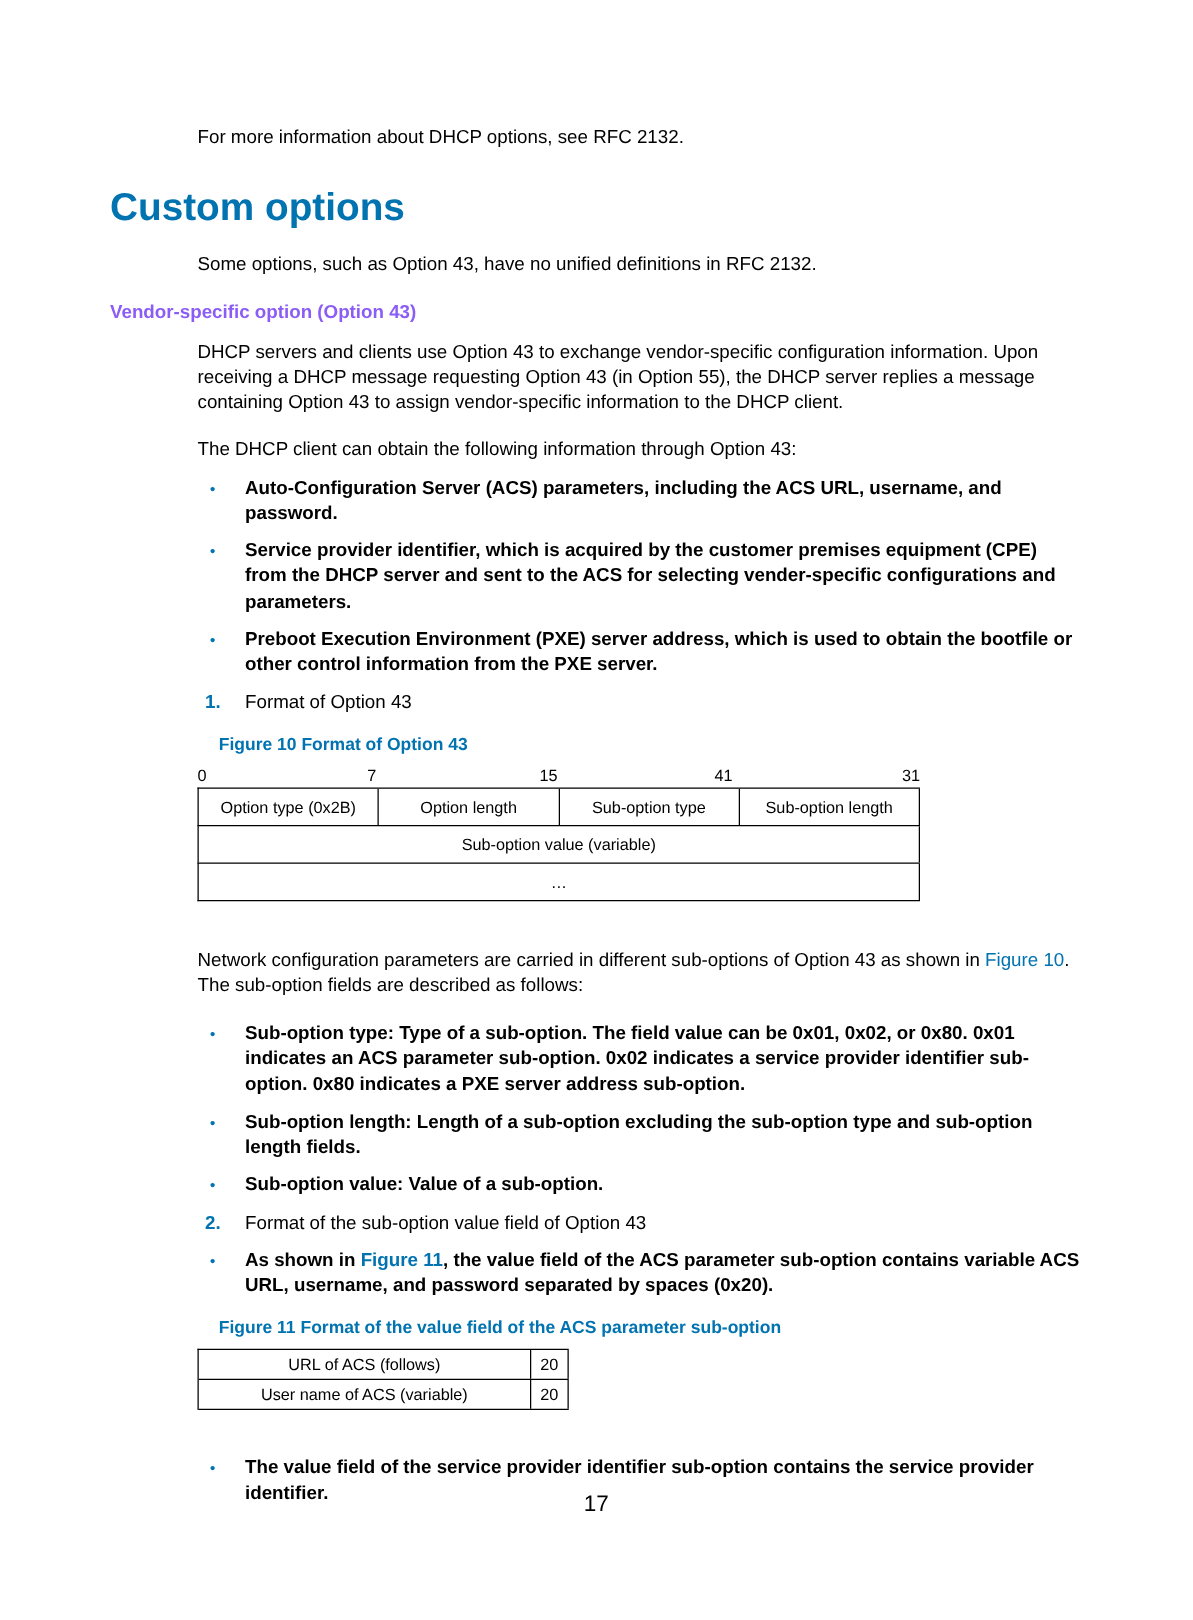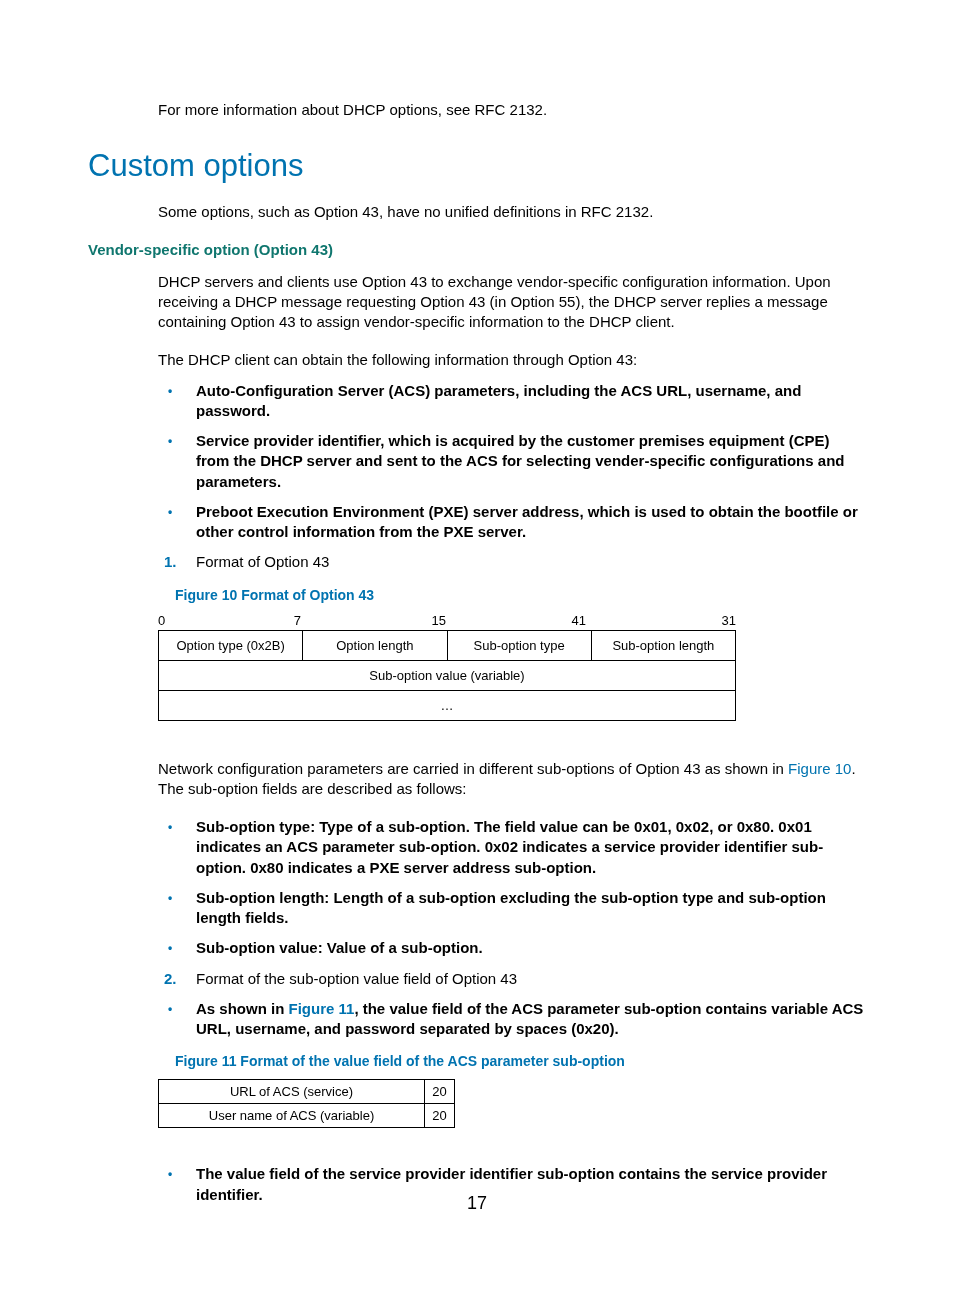--- a/index.html
+++ b/index.html
@@ -17,28 +17,28 @@
     padding: 100px 88px 40px 88px;
   }
   .body-text {
     margin-left: 70px;
     font-size: 15px;
     line-height: 1.35;
     margin-bottom: 18px;
   }
   h1.section-title {
     font-size: 31px;
-    font-weight: normal;
+    font-weight: bold;
     color: #0073b0;
     margin: 28px 0 18px 0;
   }
   h3.sub-title {
     font-size: 15px;
     font-weight: bold;
-    color: #0f766e;
+    color: #8b5cf6;
     margin: 18px 0 14px 0;
   }
   .fig-caption {
     font-size: 14px;
     font-weight: bold;
     color: #0073b0;
     margin: 14px 0 10px 70px;
     padding-left: 17px;
   }
   ul.bullets {
@@ -208,21 +208,21 @@
   <ul class="bullets">
     <li>
       <span>As shown in </span><a class="ref">Figure 11</a><span>, the value field of the ACS parameter sub-option contains variable ACS URL, username, and password separated by spaces (0x20).</span>
     </li>
   </ul>
 
   <div class="fig-caption">Figure 11 Format of the value field of the ACS parameter sub-option</div>
 
   <div class="fig11">
     <div class="r">
-      <div class="c1">URL of ACS (service)</div>
+      <div class="c1">URL of ACS (follows)</div>
       <div class="c2">20</div>
     </div>
     <div class="r">
       <div class="c1">User name of ACS (variable)</div>
       <div class="c2">20</div>
     </div>
   </div>
 
   <ul class="bullets">
     <li>The value field of the service provider identifier sub-option contains the service provider identifier.</li>

